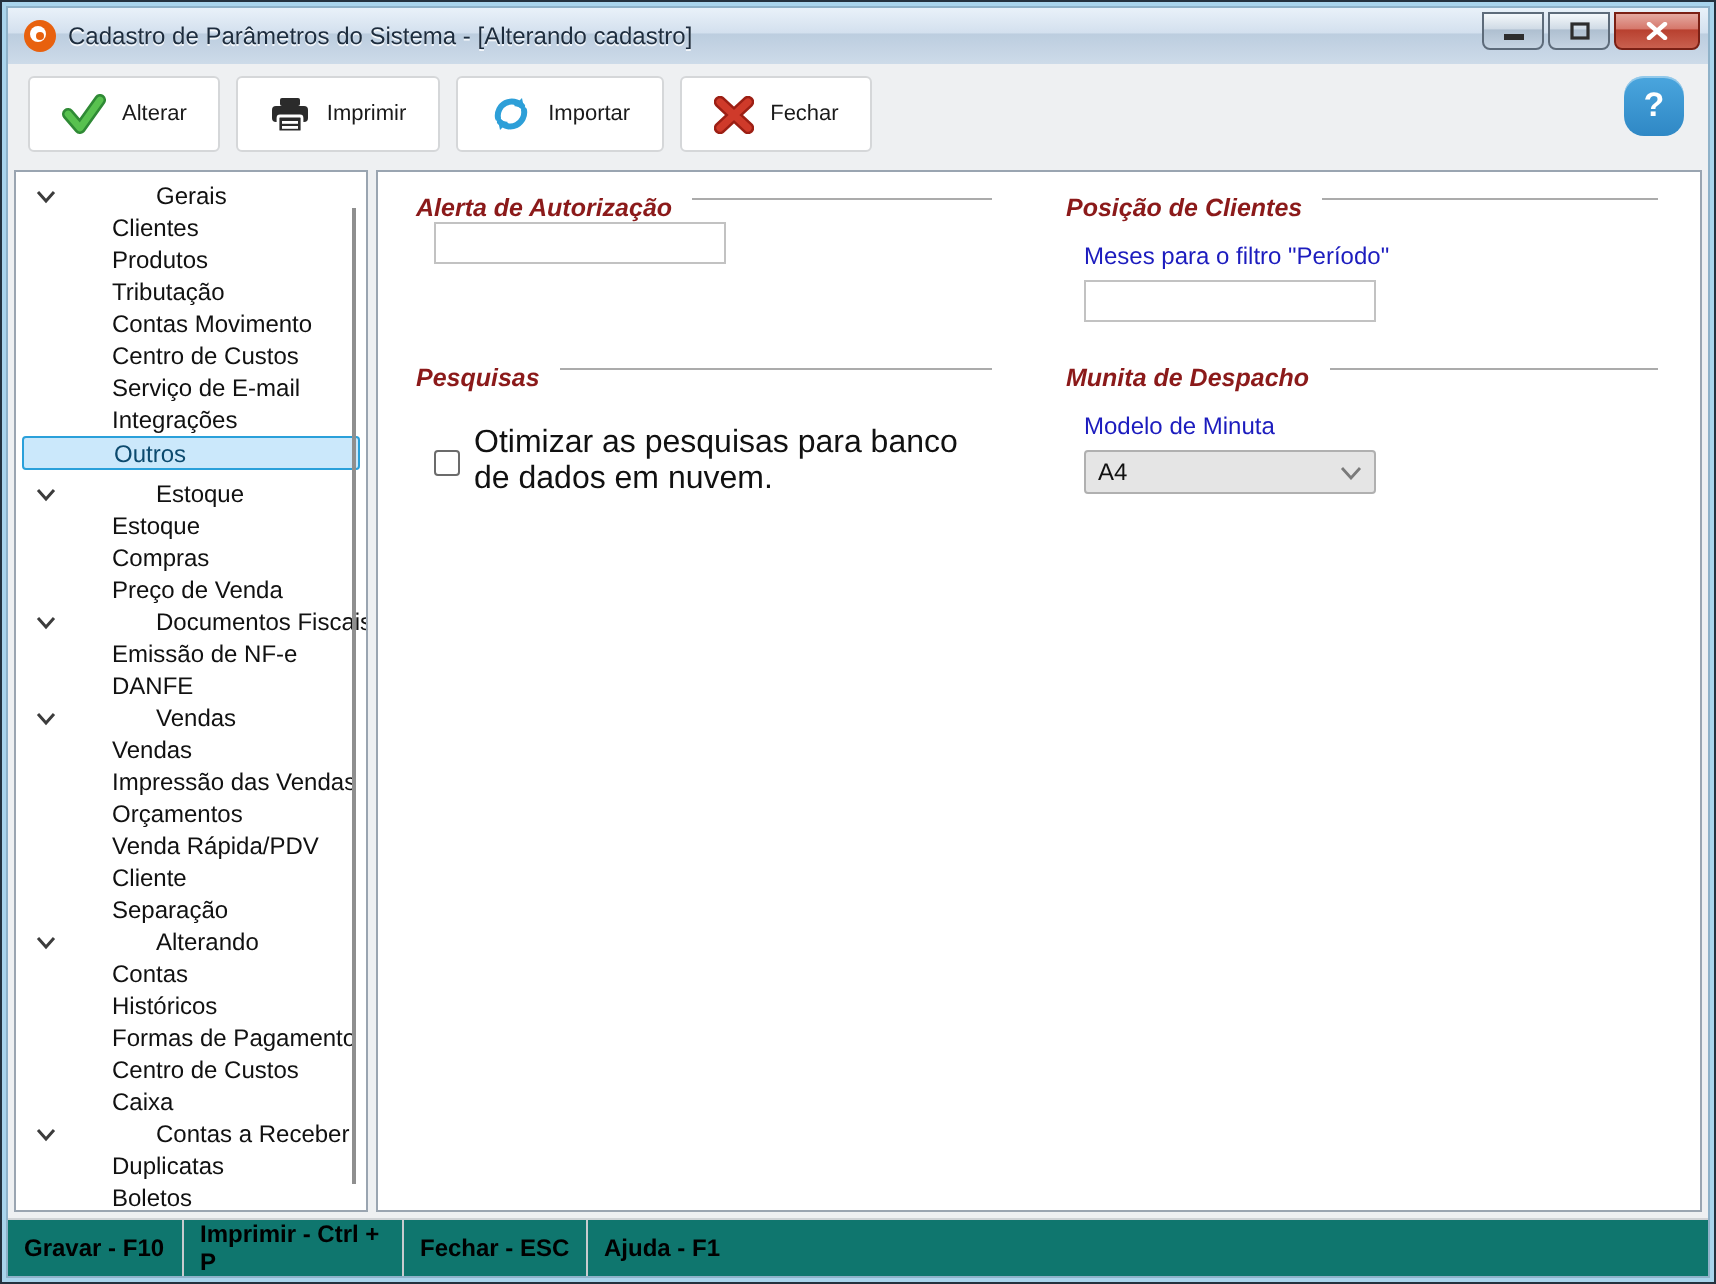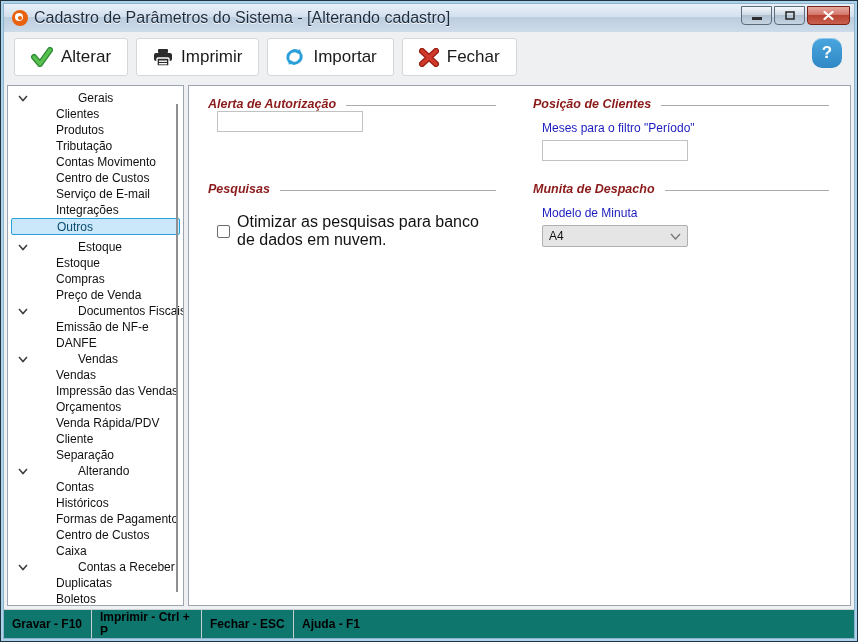--- a/index.html
+++ b/index.html
@@ -26,41 +26,41 @@
     background:linear-gradient(#e9f1f9, #d3e0ee 45%, #bccddf 46%, #cddbe9);
     display:flex; align-items:center;
     padding:0 6px; position:relative;
   }
   .app-logo{ width:16px; height:16px; border-radius:50%;
     background:#e8610e; position:relative; margin:0 6px 0 2px; flex:0 0 16px;}
   .app-logo::before{ content:""; position:absolute; left:3px; top:3px; width:8px; height:8px;
     background:#fff; border-radius:50%; }
   .app-logo::after{ content:""; position:absolute; left:6px; top:6px; width:4px; height:4px;
     background:#e8610e; border-radius:50%; }
-  .title-text{ font-size:16px; color:#1d2c3d; text-shadow:0 1px 0 rgba(255,255,255,.8); }
+  .title-text{ font-size:12px; color:#1d2c3d; text-shadow:0 1px 0 rgba(255,255,255,.8); }
   .win-controls{ position:absolute; right:4px; top:2px; display:flex; gap:2px; }
   .win-btn{
     width:31px; height:19px; border:1px solid #5d6b7a; border-radius:0 0 4px 4px;
     background:linear-gradient(#f4f8fb, #cfdae5 45%, #aebfd0 46%, #c6d4e2);
     display:flex; align-items:center; justify-content:center; cursor:pointer;
   }
   .win-btn.close{ width:43px;
     background:linear-gradient(#e4a9a0, #d5766a 45%, #b8402f 46%, #c9604f);
     border-color:#7a2015; }
 
   
   .toolbar{
     height:50px; flex:0 0 50px; background:#eef0f2;
     display:flex; align-items:center; padding:0 10px; gap:8px; position:relative;
   }
   .tool-btn{
     height:38px; padding:0 16px; background:#fff;
     border:1px solid #d5d7d9; border-radius:3px;
     display:flex; align-items:center; gap:8px; cursor:pointer;
-    font-size:17px; color:#1a1a1a;
+    font-size:11px; color:#1a1a1a;
   }
   .help-btn{
     position:absolute; right:12px; top:6px; width:30px; height:30px;
     border-radius:10px; background:linear-gradient(#4aa6de,#2f88c5);
     color:#fff; font-size:17px; font-weight:bold;
     display:flex; align-items:center; justify-content:center; cursor:pointer;
     box-shadow:inset 0 1px 0 rgba(255,255,255,.4);
   }
 
   
@@ -83,21 +83,21 @@
   .tree-scrollbar{ position:absolute; right:5px; top:18px; width:2px; height:488px; background:#8f8f8f; }
 
   .main-panel{
     flex:1; background:#fff; border:1px solid #9aa5b1; position:relative;
   }
   .group{ position:absolute; }
   .g1{ left:19px; top:11px;  width:288px; }
   .g2{ left:344px; top:11px; width:296px; }
   .g3{ left:19px; top:96px;  width:288px; }
   .g4{ left:344px; top:96px; width:296px; }
-  .group-head{ display:flex; align-items:center; }
+  .group-head{ display:flex; }
   .group-title{ font-size:12.5px; font-weight:bold; font-style:italic; color:#8b1a1a; white-space:nowrap; }
   .group-rule{ flex:1; height:1px; background:#ababab; margin-left:10px; margin-top:2px; }
   .field-label{ font-size:12px; color:#1c1cbe; margin:10px 0 5px 9px; }
   .text-input{
     margin-left:9px; width:146px; height:21px;
     border:1px solid #c2c2c2; background:#fff; font-size:12px; padding:0 4px;
     font-family:"Liberation Sans", sans-serif;
   }
   .check-row{ display:flex; align-items:center; margin:17px 0 0 9px; gap:7px; cursor:pointer; }
   .checkbox{ width:13px; height:13px; border:1px solid #6b6b6b; border-radius:2px; background:#fff; flex:0 0 13px; }

